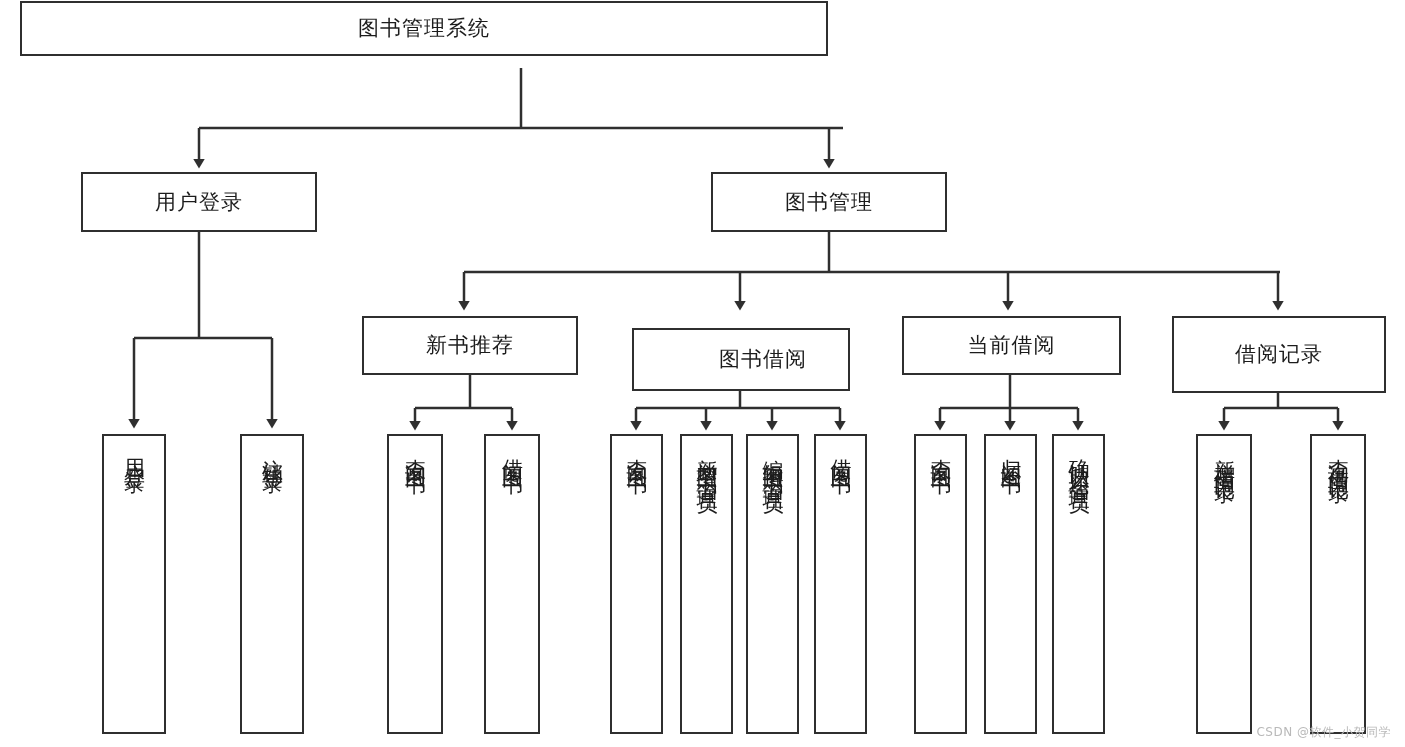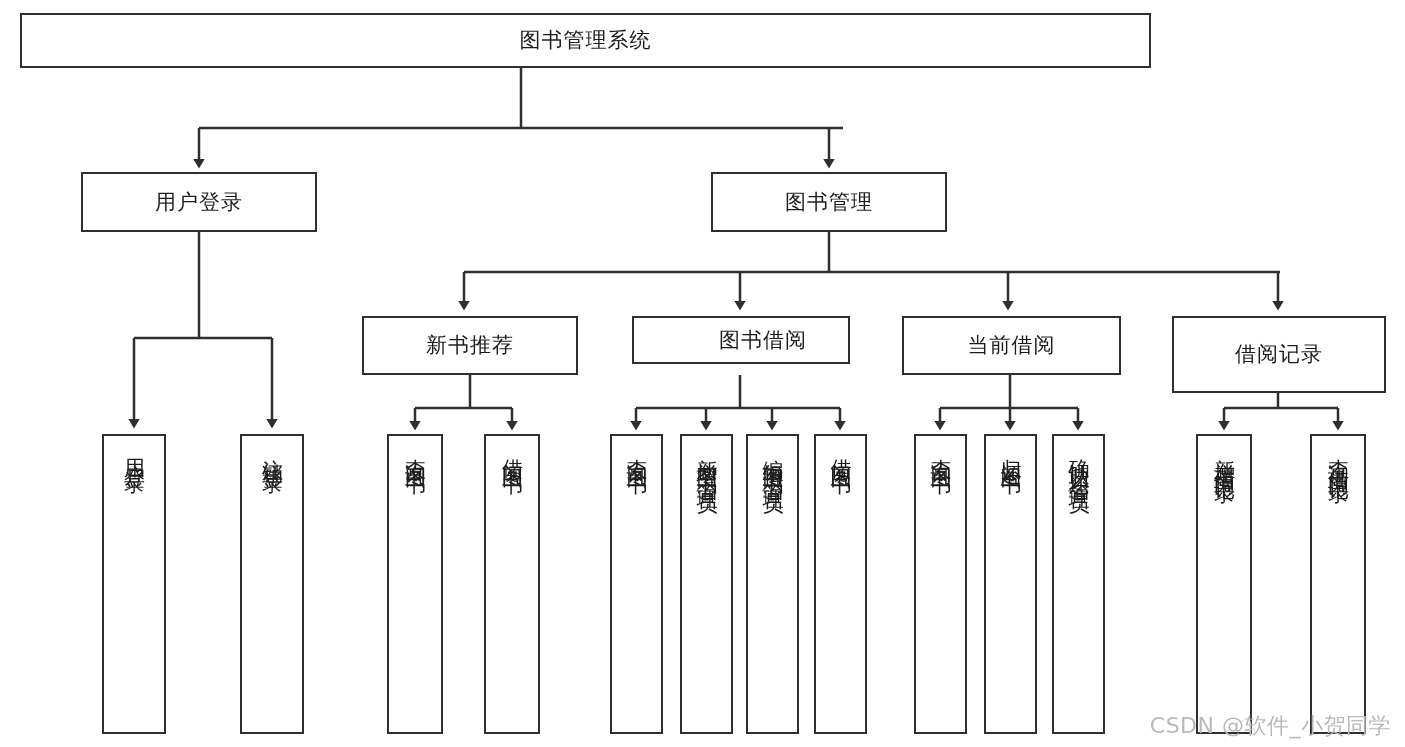--- a/index.html
+++ b/index.html
@@ -54,21 +54,21 @@
     display: block;
     margin: 0 auto;
   }
   .node.horiz .lbl {
     white-space: nowrap;
   }
   #watermark {
     position: absolute;
     right: 14px;
     bottom: 6px;
-    font-size: 22px;
+    font-size: 12px;
     color: #b9b9b9;
     white-space: nowrap;
     letter-spacing: 0.5px;
   }
 </style>
 </head>
 <body>
 
 <div id="canvas">
 
@@ -127,35 +127,35 @@
     </g>
 
     <g stroke="#2f2f2f" stroke-width="2.5" fill="none">
       <path d="M1278,375 L1278,408"></path>
       <path d="M1224,408 L1338,408"></path>
       <path d="M1224,408 L1224,422" marker-end="url(#arrow)"></path>
       <path d="M1338,408 L1338,422" marker-end="url(#arrow)"></path>
     </g>
   </svg>
 
-  <div class="node horiz" style="left:20px; top:13px; width:1131px; height:55px;">
+  <div class="node horiz" style="left:20px; top:1px; width:808px; height:55px;">
     <span class="lbl">图书管理系统</span>
   </div>
 
   <div class="node horiz" style="left:81px; top:172px; width:236px; height:60px;">
     <span class="lbl">用户登录</span>
   </div>
   <div class="node horiz" style="left:362px; top:316px; width:216px; height:59px;">
     <span class="lbl">新书推荐</span>
   </div>
 
   <div class="node horiz" style="left:711px; top:172px; width:236px; height:60px;">
     <span class="lbl">图书管理</span>
   </div>
-  <div class="node horiz" style="left:632px; top:316px; width:218px; height:48px;padding-left:44px;">
+  <div class="node horiz" style="left:632px; top:328px; width:218px; height:63px;padding-left:44px;">
     <span class="lbl">图书借阅</span>
   </div>
   <div class="node horiz" style="left:902px; top:316px; width:219px; height:59px;">
     <span class="lbl">当前借阅</span>
   </div>
   <div class="node horiz" style="left:1172px; top:316px; width:214px; height:77px;">
     <span class="lbl">借阅记录</span>
   </div>
 
   <div class="node vert" style="left:102px; top:434px; width:64px; height:300px;">

